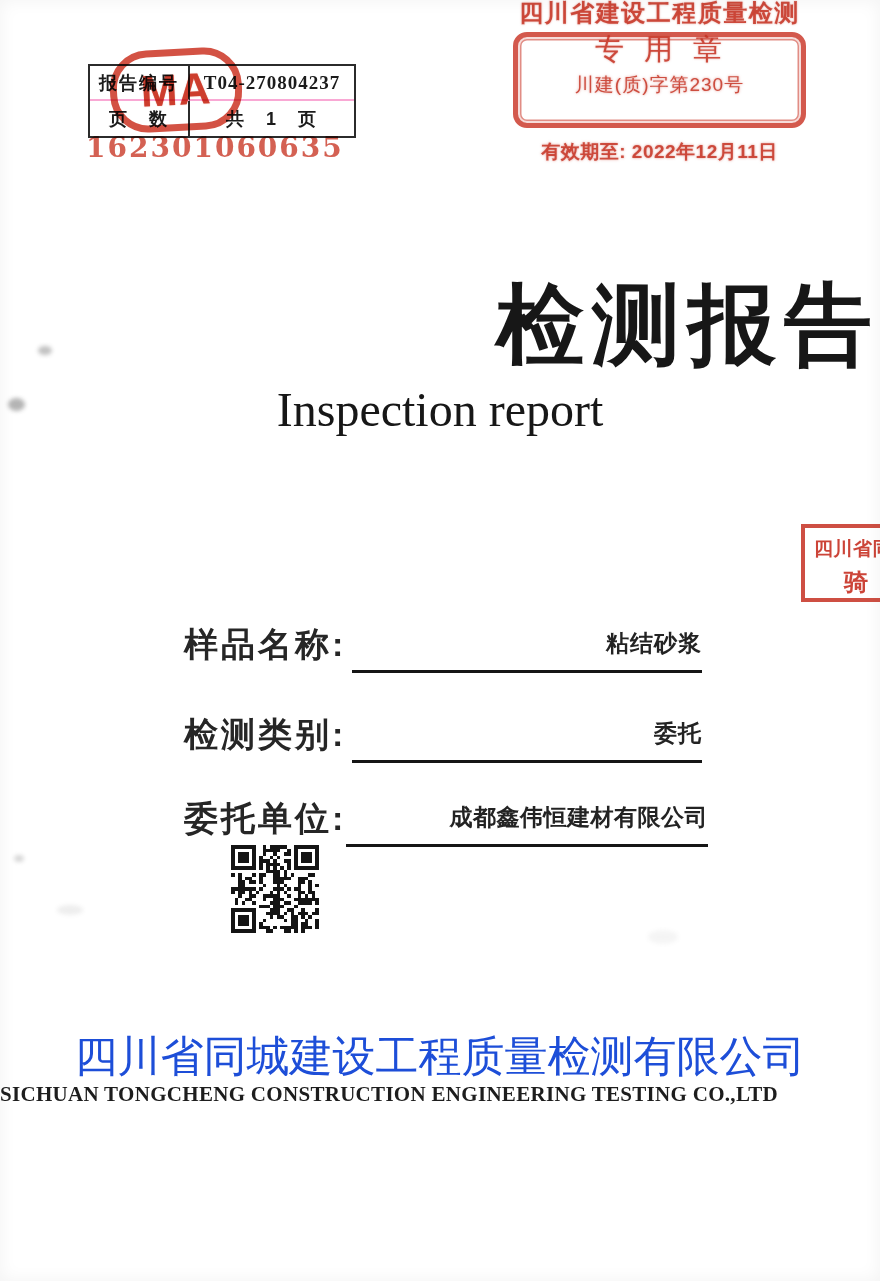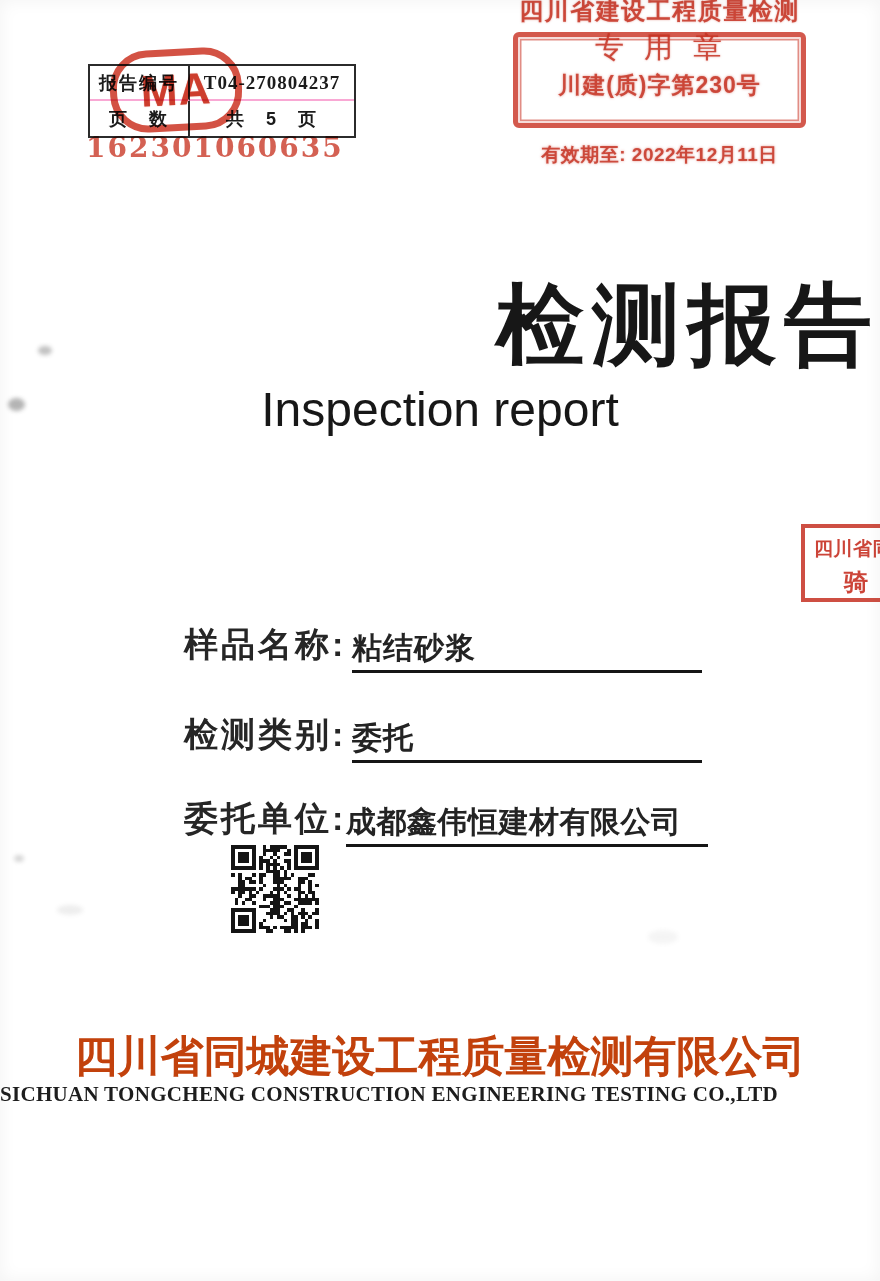--- a/index.html
+++ b/index.html
@@ -39,79 +39,79 @@
 
   .serial-number {
     position:absolute; left:86px; top:131px;
     font-family:"DejaVu Serif", serif; font-weight:700; font-size:28px;
     color:rgba(201,57,40,0.8); letter-spacing:2px; mix-blend-mode:multiply;
   }
 
   
   .quality-seal {
     position:absolute; left:513px; top:32px; width:293px; height:96px;
-    border:5px solid rgba(200,48,32,0.8); border-radius:6px;
+    border:5px solid rgba(200,48,32,0.8); border-radius:14px;
     box-shadow: inset 0 0 0 2px rgba(255,255,255,0.7), inset 0 0 0 3.5px rgba(200,48,32,0.55);
     display:flex; flex-direction:column; align-items:center; justify-content:center;
     color:rgba(198,50,34,0.82); mix-blend-mode:multiply; padding-top:2px;
   }
   .quality-seal .s1 { font-size:24px; font-weight:700; letter-spacing:1.5px; white-space:nowrap; text-shadow:0 0 2px rgba(198,50,34,0.5); }
   .quality-seal .s2 { font-size:29px; font-weight:400; letter-spacing:20px; margin:1px 0 2px 18px; text-shadow:0 0 2px rgba(198,50,34,0.5); }
-  .quality-seal .s3 { font-size:23px; font-weight:700; letter-spacing:1px; text-shadow:0 0 2.5px rgba(198,50,34,0.55); }
+  .quality-seal .s3 { font-size:19px; font-weight:400; letter-spacing:1px; text-shadow:0 0 2.5px rgba(198,50,34,0.55); }
   .quality-seal .s4 { font-size:19px; font-weight:600; letter-spacing:0.5px; text-shadow:0 0 2.5px rgba(198,50,34,0.55);margin-top:41px; }
 
   
   .riding-seal {
     position:absolute; left:801px; top:524px; width:130px; height:78px;
     border:4px solid rgba(198,48,34,0.85);
     padding:8px 0 0 9px; color:rgba(198,48,34,0.9); mix-blend-mode:multiply;
   }
   .riding-seal .r1 { font-size:19px; font-weight:700; letter-spacing:0.5px; white-space:nowrap; }
   .riding-seal .r2 { font-size:24px; font-weight:700; margin:4px 0 0 30px; }
 
   
   .title-cn {
     position:absolute; left:0; top:266px; width:100%; text-align:right;
     font-size:88px; font-weight:900; letter-spacing:8px; color:#171717;
   }
   .title-en {
     position:absolute; left:0; top:382px; width:100%; text-align:center;
-    font-family:Liberation Sans, sans-serif; font-size:48px; font-weight:500;
+    font-family:Liberation Serif, serif; font-size:48px; font-weight:500;
     letter-spacing:0px; color:#171717;
   }
 
   
   .field-row { position:absolute; left:0; width:100%; height:58px;margin-top:24px; }
   .field-row .field-label {
     position:absolute; left:184px; top:0; font-size:34px; font-weight:600;
     letter-spacing:3px; color:#262626;
   }
   .field-row .field-value {
-    position:absolute; left:352px; width:350px; top:6px; text-align:left;
-    font-size:30px; font-weight:600; color:#232323; letter-spacing:1px; white-space:nowrap;
+    position:absolute; left:352px; width:350px; top:6px; text-align:right;
+    font-size:23px; font-weight:600; color:#232323; letter-spacing:1px; white-space:nowrap;
   }
   .field-row .field-line {
     position:absolute; left:352px; width:350px; top:48px; height:0;
     border-bottom:3px solid #161616;
   }
   .field-row.f1 { top:598px; }
   .field-row.f2 { top:688px; }
   .field-row.f3 { top:772px; }
   .field-row.f3 .field-value { left:346px; width:362px; font-weight:700; letter-spacing:0.5px; }
   .field-row.f3 .field-line  { left:346px; width:362px; }
 
   
   .qr-code { position:absolute; left:231px; top:845px; width:88px; height:88px; }
   .qr-code svg { width:100%; height:100%; shape-rendering:crispEdges; }
 
   
   .footer-cn {
     position:absolute; left:0; top:1028px; width:100%; text-align:center;
-    font-family:"Liberation Serif", serif; font-size:43px; font-weight:700;
-    letter-spacing:0px; color:#c2410c; white-space:nowrap;
+    font-family:"Liberation Serif", serif; font-size:43px; font-weight:400;
+    letter-spacing:0px; color:#1d4ed8; white-space:nowrap;
   }
   .footer-en {
     position:absolute; left:0; top:1082px; width:100%; text-align:left;
     font-family:"Liberation Serif", serif; font-size:21px; font-weight:700;
     letter-spacing:0.3px; color:#1d1d1d; white-space:nowrap;
   }
 
   
   .smudge { position:absolute; border-radius:50%; background:#777; filter:blur(2px); opacity:0.45; }
   .sm1 { left:38px; top:346px; width:14px; height:9px; }
@@ -122,21 +122,21 @@
 </style>
 </head>
 <body>
 
 <div class="page">
 
   <div class="report-table">
     <div class="cell b-r b-b">报告编号</div>
     <div class="cell b-b val">T04-270804237</div>
     <div class="cell b-r">页　数</div>
-    <div class="cell">共　5　页</div>
+    <div class="cell">共　1　页</div>
   </div>
 
   <div class="cma-stamp">
     <span class="letters">MA</span>
   </div>
 
   <div class="serial-number">162301060635</div>
 
   <div class="quality-seal">
     <div class="s1">四川省建设工程质量检测</div>

